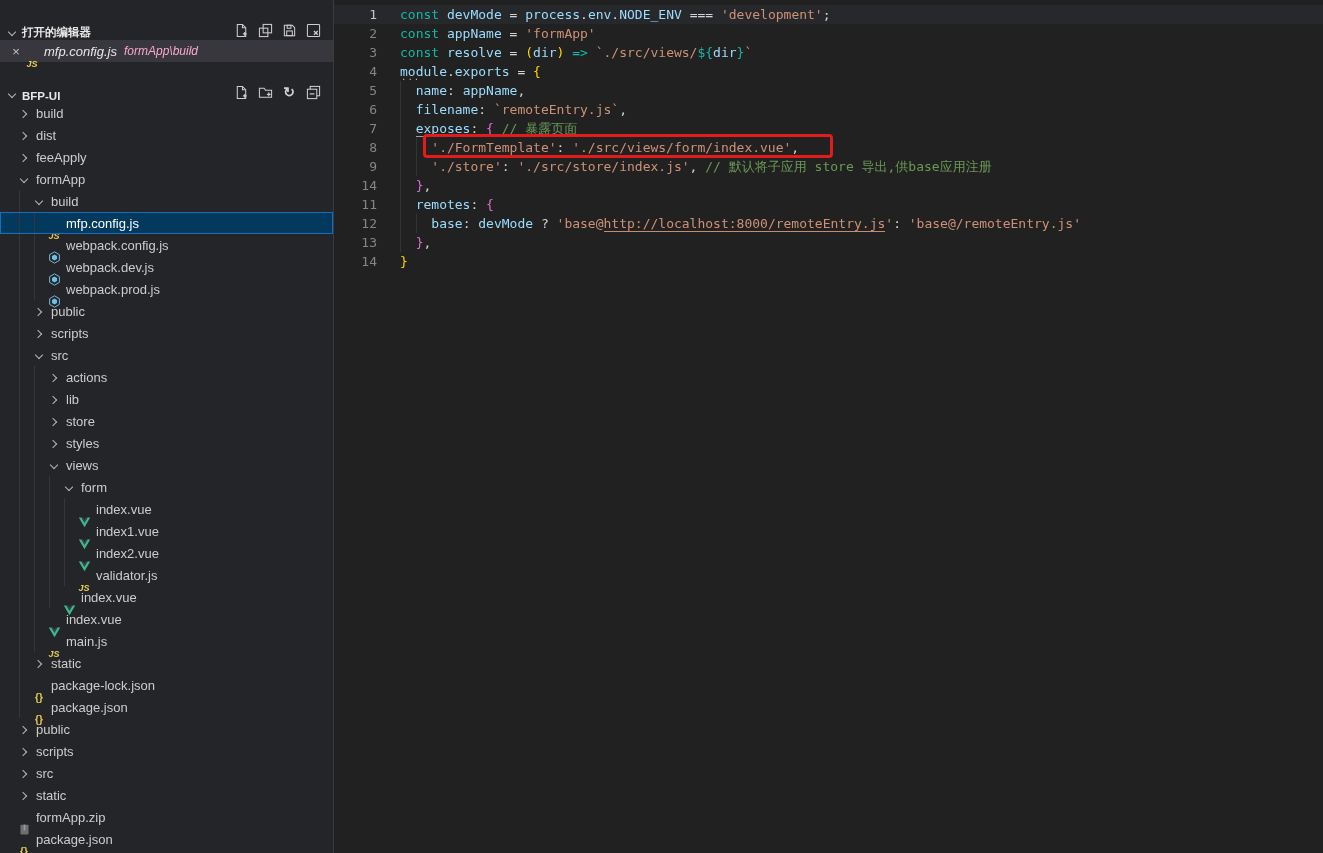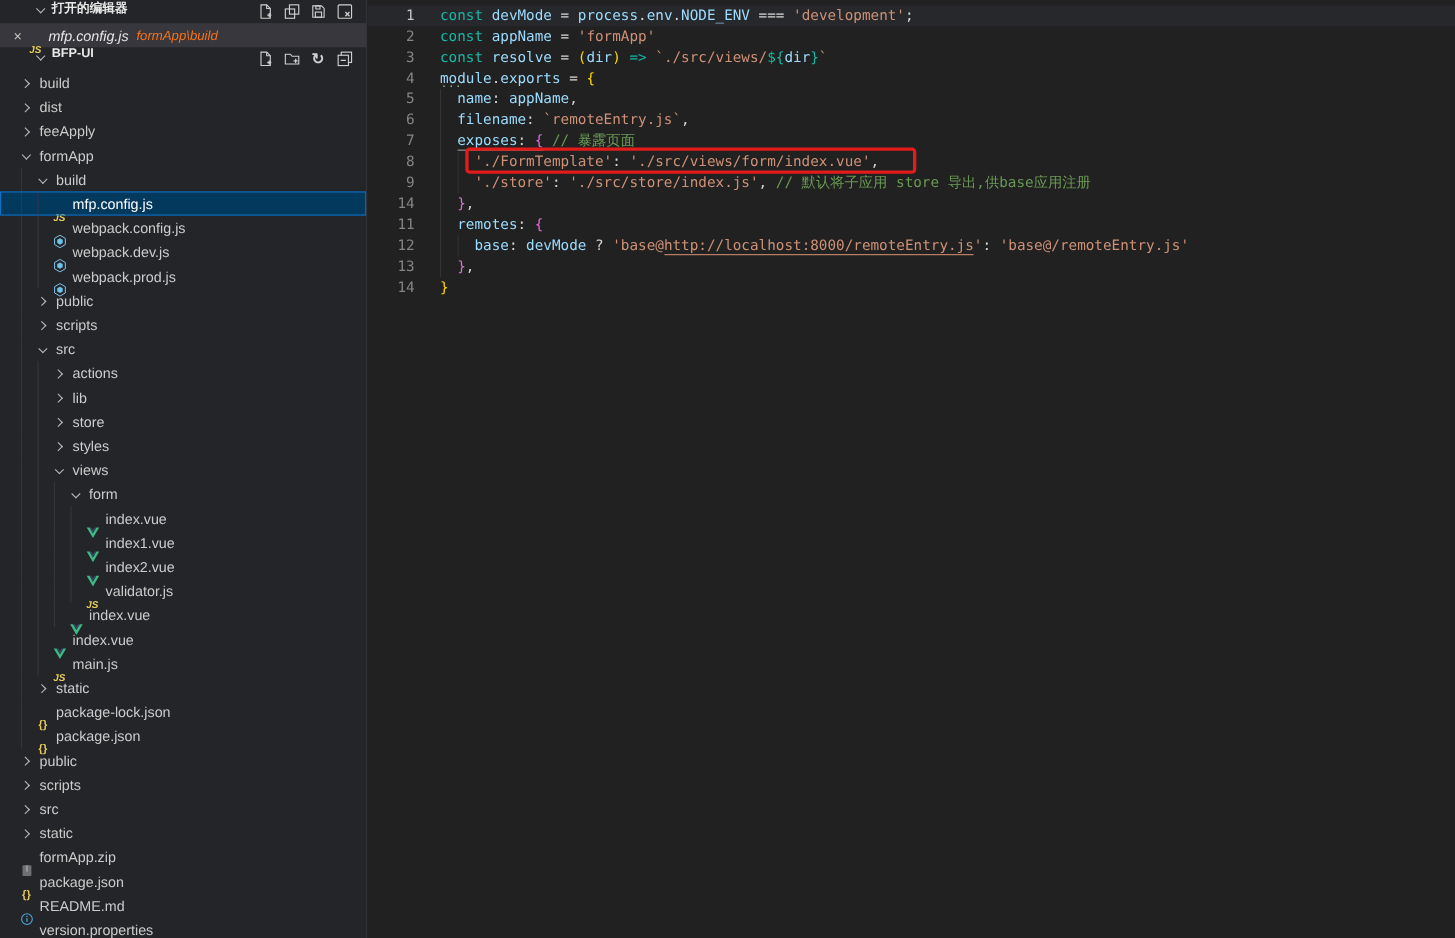--- a/index.html
+++ b/index.html
@@ -3,40 +3,40 @@
 <meta charset="utf-8">
 <style>
   * { box-sizing: border-box; margin: 0; padding: 0; }
   html,body { width: 1323px; height: 853px; overflow: hidden; background:#212121;
               font-family: "Liberation Sans", sans-serif; }
   .app { display:flex; width:1323px; height:853px; }
 
   
   .sidebar { width:334px; flex:none; background:#242528; color:#cccccc;
              border-right:1px solid #3a3a40; overflow:hidden; position:relative; font-size:13px;}
-  .sec-head { height:21px; display:flex; align-items:flex-start; padding:0 4px 0 4px;
-              font-size:11.5px; font-weight:bold; color:#e8e8e8;margin-left:25px; }
+  .sec-head { height:40px; display:flex; align-items:flex-end; padding:0 4px 0 4px;
+              font-size:11.5px; font-weight:bold; color:#e8e8e8; }
   .sec-head .ttl { margin-left:2px; white-space:nowrap; }
   .sec-actions { margin-left:auto; display:flex; align-items:center; gap:4px; padding-right:6px;}
   .act-btn { width:20px; height:20px; display:flex; align-items:center; justify-content:center;
              border-radius:3px; cursor:pointer; color:#cfcfcf; }
   .act-btn svg { width:15px; height:15px; }
   .act-btn .uni { font-size:14px; line-height:14px; color:#cfcfcf;}
 
   .chev { width:16px; height:16px; flex:none; position:relative; }
   .chev::before { content:""; position:absolute; top:5px; left:5px; width:5px; height:5px;
                   border-right:1.4px solid #b8b8b8; border-bottom:1.4px solid #b8b8b8; }
   .chev.exp::before { transform:rotate(45deg); }
   .chev.col::before { transform:rotate(-45deg); top:6px; left:4px;}
 
   .oe-item { height:22px; display:flex; align-items:center; background:#37373d;
              padding-left:8px; cursor:pointer; }
   .oe-close { width:16px; text-align:center; color:#c5c5c5; font-size:13px; flex:none; cursor:pointer;}
   .oe-item .fname { font-style:italic; color:#e7e7e7; margin-left:4px; white-space:nowrap;}
-  .oe-item .fpath { font-style:italic; color:#f97316; margin-left:7px; font-size:12px; white-space:nowrap;}
+  .oe-item .fpath { font-style:italic; color:#f9a8d4; margin-left:7px; font-size:12px; white-space:nowrap;}
 
   .tree { width:100%; }
   .row { height:22px; display:flex; align-items:center; padding-left:16px; cursor:pointer;
          white-space:nowrap; position:relative; }
   .row .indent { width:12px; height:22px; flex:none; border-left:1px solid #35363c; margin-left:3px;}
   .row.selected { background:#04395e; outline:1px solid #0e70c0; outline-offset:-1px; }
   .row .lbl { margin-left:4px; color:#cccccc; }
   .row.selected .lbl { color:#ffffff; }
 
   .fi { width:16px; flex:none; display:inline-flex; align-items:center; justify-content:center;

